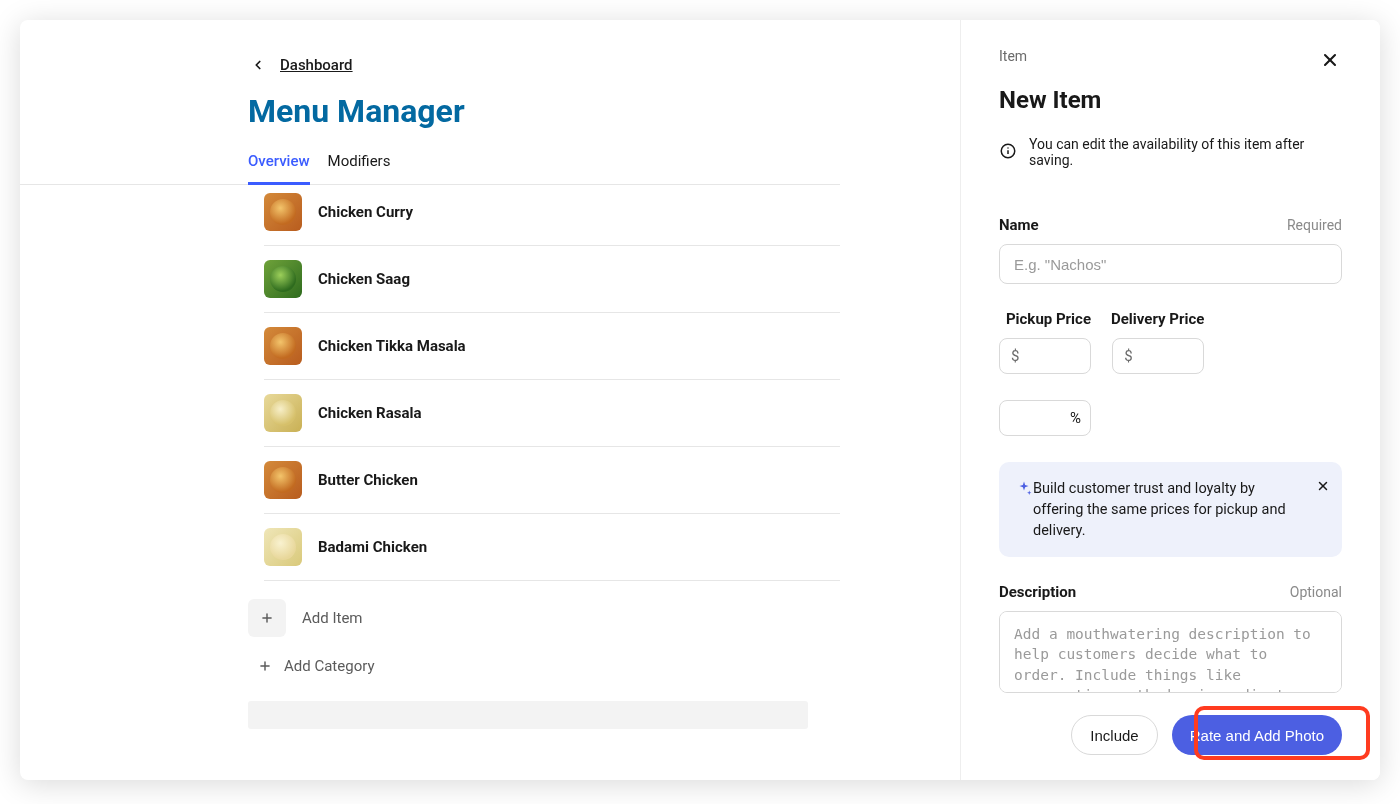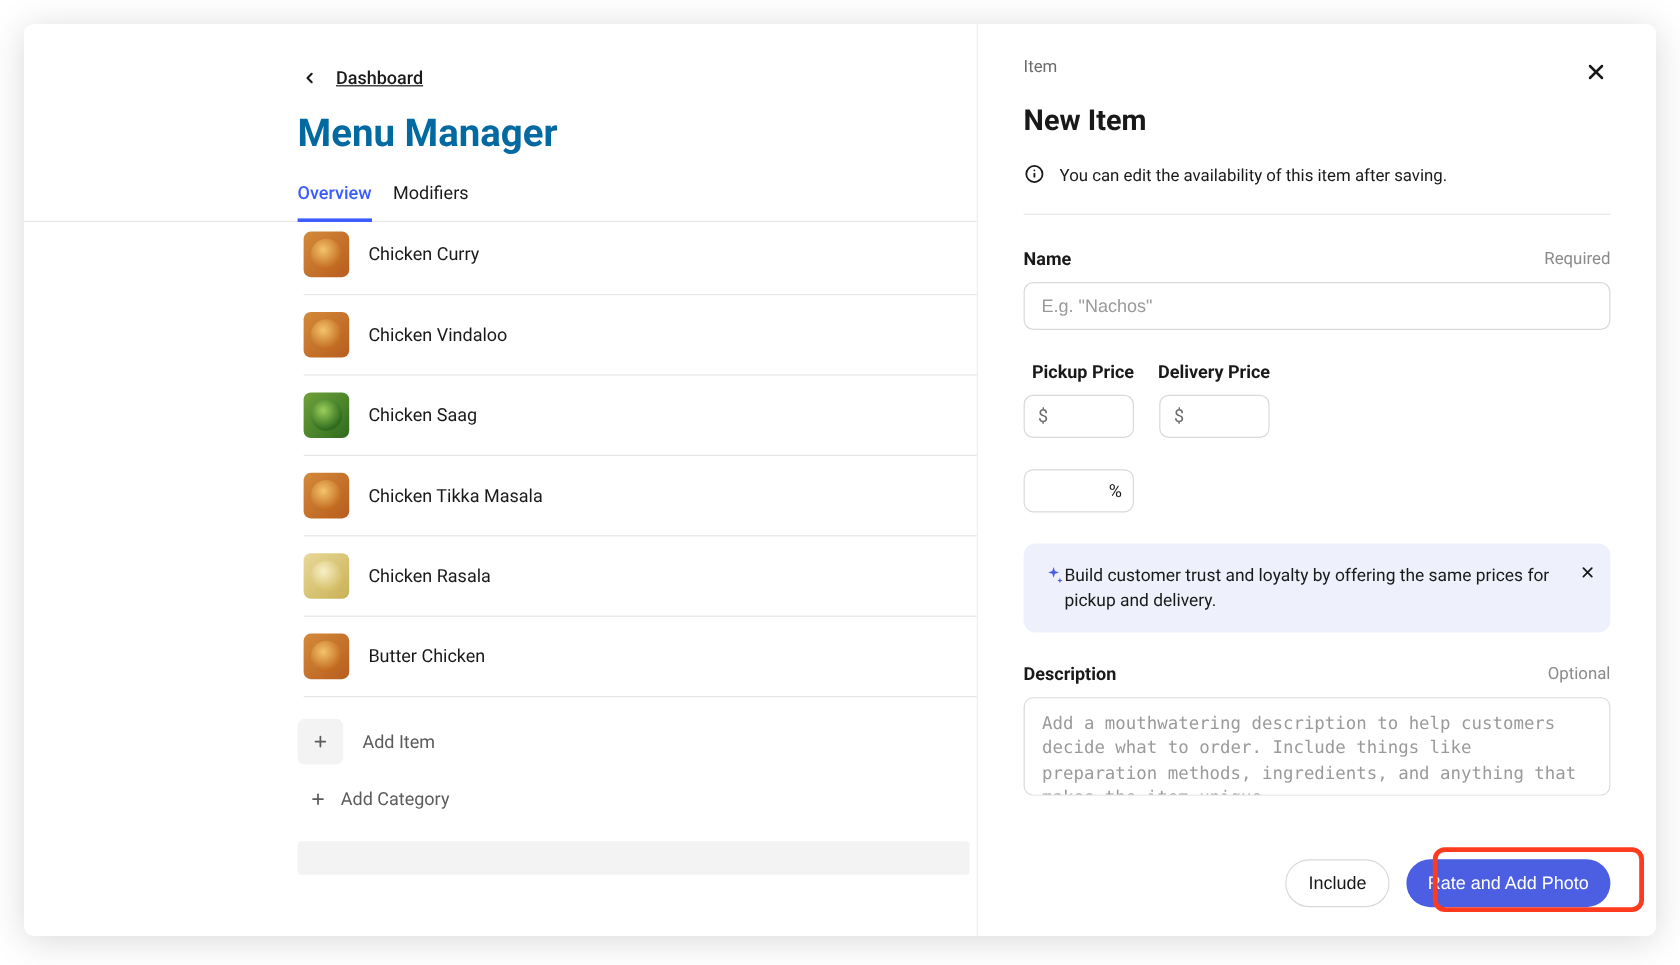--- a/index.html
+++ b/index.html
@@ -95,21 +95,21 @@
 .item-row {
   display: flex;
   align-items: center;
   gap: 16px;
   padding: 14px 0;
   border-bottom: 1px solid #e6e6e6;
   margin-left: 55px;
   padding-left: 0;
 }
 .items-list .item-row:first-child { border-top: none; padding-top: 8px;}
-.item-row.with-thumb { margin-left: 5px; padding-left: 0; }
+.item-row.with-thumb { margin-left: 16px; padding-left: 0; font-weight: bold; }
 .thumb {
   width: 38px;
   height: 38px;
   border-radius: 6px;
   background: linear-gradient(135deg,#d48a3a,#b85c1e);
   flex-shrink: 0;
   position: relative;
   overflow: hidden;
 }
 .thumb::after{
@@ -156,25 +156,25 @@
   background: #f3f3f3;
   border-radius: 3px;
   width: 560px;
 }
 
 
 .drawer {
   position: absolute;
   right: 0;
   top: 0;
-  width: 566px;
+  width: 420px;
   height: 760px;
   background: #fff;
   border-left: 1px solid #eee;
-  padding: 28px 38px 24px 38px;
+  padding: 28px 38px 36px 38px;
   display: flex;
   flex-direction: column;
 }
 .drawer-head {
   display:flex;justify-content:space-between;align-items:flex-start;
 }
 .crumb-small { font-size:14px; color:#6b6b6b; }
 .close-x { cursor:pointer; padding:2px;}
 .drawer-title { font-size:24px; font-weight:700; color:#191919; margin-top:10px; }
 .info-row { display:flex; align-items:center; gap:12px; margin-top:22px; font-size:14px; color:#191919; }
@@ -290,38 +290,38 @@
       <div class="tab active">Overview</div>
       <div class="tab">Modifiers</div>
     </div>
 
     <div class="items-list">
       <div class="item-row with-thumb">
         <div class="thumb"></div>
         <span class="item-name">Chicken Curry</span>
       </div>
       <div class="item-row with-thumb">
-        <div class="thumb"></div>
-        <span class="item-name">Chicken Vindaloo</span>
-      </div>
-      <div class="item-row with-thumb">
         <div class="thumb green"></div>
         <span class="item-name">Chicken Saag</span>
       </div>
       <div class="item-row with-thumb">
         <div class="thumb"></div>
         <span class="item-name">Chicken Tikka Masala</span>
       </div>
       <div class="item-row with-thumb">
         <div class="thumb cream"></div>
         <span class="item-name">Chicken Rasala</span>
       </div>
       <div class="item-row with-thumb">
         <div class="thumb"></div>
         <span class="item-name">Butter Chicken</span>
+      </div>
+      <div class="item-row with-thumb">
+        <div class="thumb pale"></div>
+        <span class="item-name">Badami Chicken</span>
       </div>
 
       <div class="add-row">
         <div class="plus-tile">
           <svg width="14" height="14" viewBox="0 0 24 24" fill="none" stroke="#5b5b5b" stroke-width="2.5" stroke-linecap="round">
               <line x1="12" y1="5" x2="12" y2="19"></line>
               <line x1="5" y1="12" x2="19" y2="12"></line>
             </svg>
         </div>
         <span class="add-label">Add Item</span>

